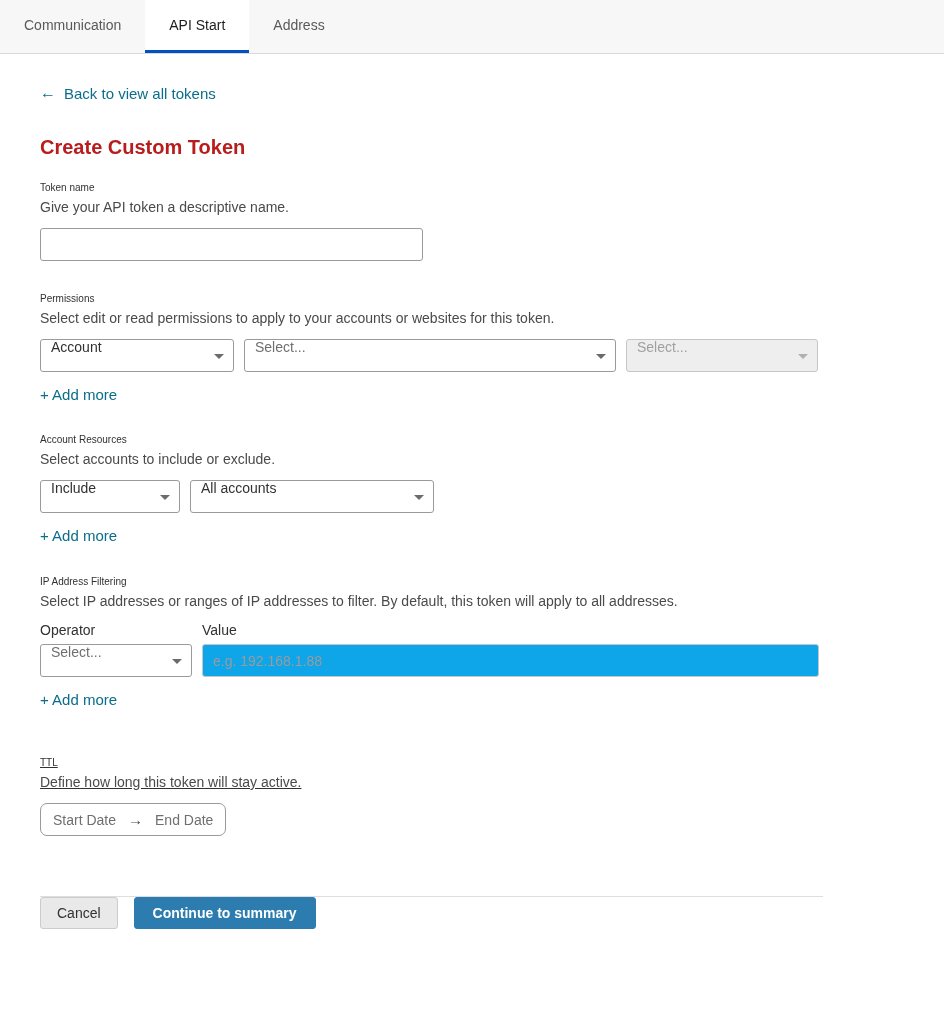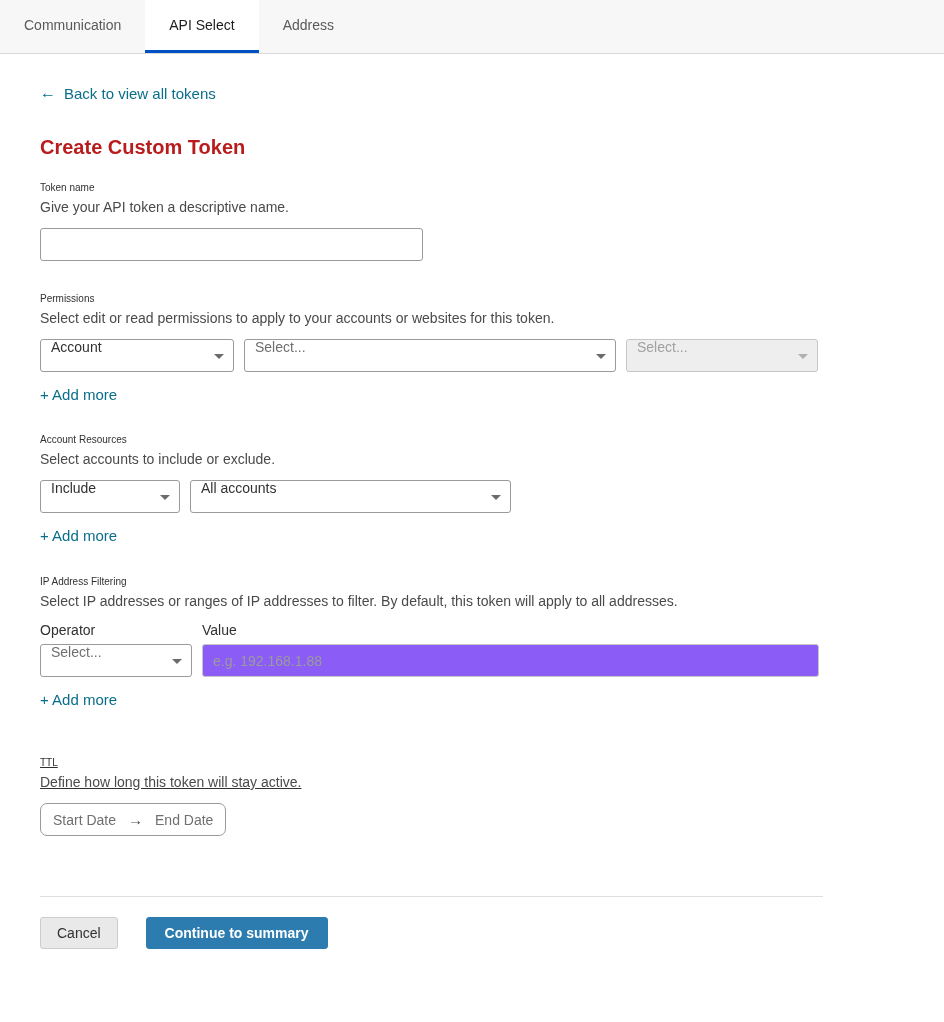--- a/index.html
+++ b/index.html
@@ -126,29 +126,29 @@
     border-left: 5px solid transparent;
     border-right: 5px solid transparent;
     border-top: 5px solid #6b6b6b;
   }
   .select.disabled .caret { border-top-color: #b0b0b0; }
 
   .w-perm-1 { width: 194px; }
   .w-perm-2 { width: 372px; }
   .w-perm-3 { width: 192px; }
   .w-res-1  { width: 140px; }
-  .w-res-2  { width: 321px; }
+  .w-res-2  { width: 244px; }
   .w-op     { width: 152px; }
 
   .value-input {
     width: 617px;
     height: 33px;
     border: 1px solid #c6c6c6;
     border-radius: 3px;
-    background: #8b5cf6;
+    background: #0ea5e9;
     padding: 0 10px;
     font-size: 14px;
     font-family: "Liberation Sans", sans-serif;
     color: #313131;
     outline: none;
   }
   .value-input::placeholder { color: #9b9b9b; }
 
   .addmore {
     margin-top: 14px;
@@ -182,23 +182,22 @@
   }
   .daterange .sep { color: #4a4a4a; font-size: 15px; }
 
   
   .divider {
     margin-top: 60px;
     border-top: 1px solid #dedede;
     width: 783px;
   }
   .footer {
-    margin-top: 20px;
-    display: flex;
-    gap: 28px;
+    display: flex;
+    gap: 16px;
     align-items: center;
     padding-bottom: 30px;
   }
   .btn {
     height: 32px;
     border-radius: 3px;
     font-size: 14px;
     font-family: "Liberation Sans", sans-serif;
     cursor: pointer;
     border: 1px solid transparent;
@@ -221,21 +220,21 @@
   }
 </style>
 </head>
 <body>
 
 <div class="tabbar">
   <div class="tab">
     <span>Communication</span>
   </div>
   <div class="tab active">
-    <span>API Select</span>
+    <span>API Start</span>
   </div>
   <div class="tab">
     <span>Address</span>
   </div>
 </div>
 
 <div class="page">
 
   <a class="backlink">
     <span class="arrow">←</span>

